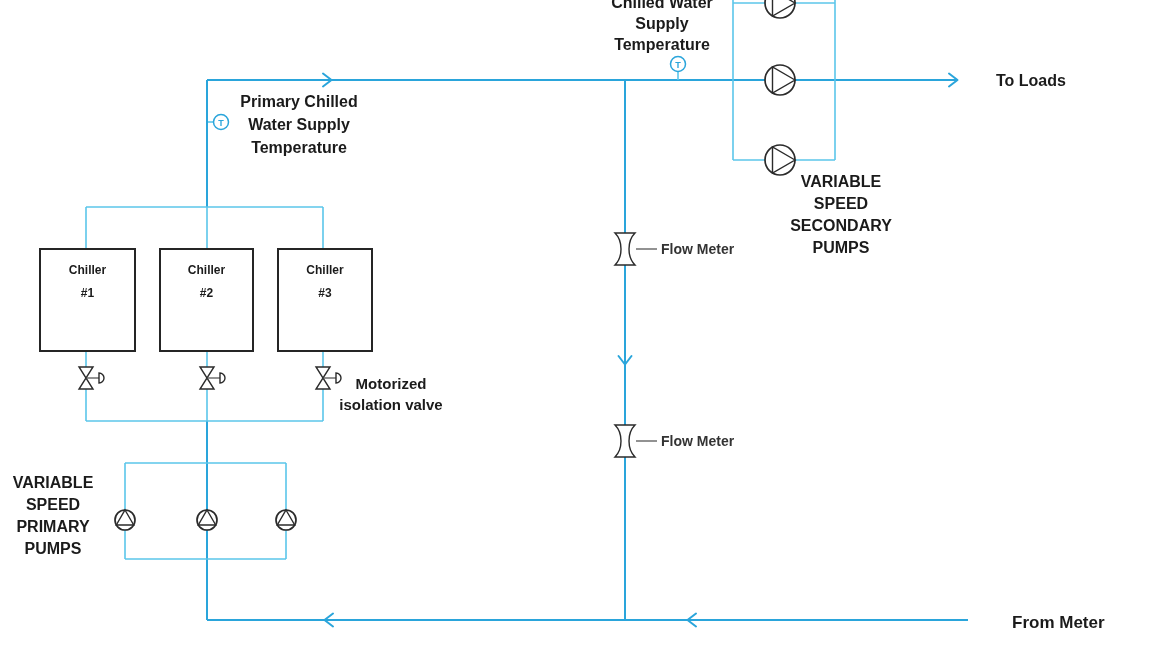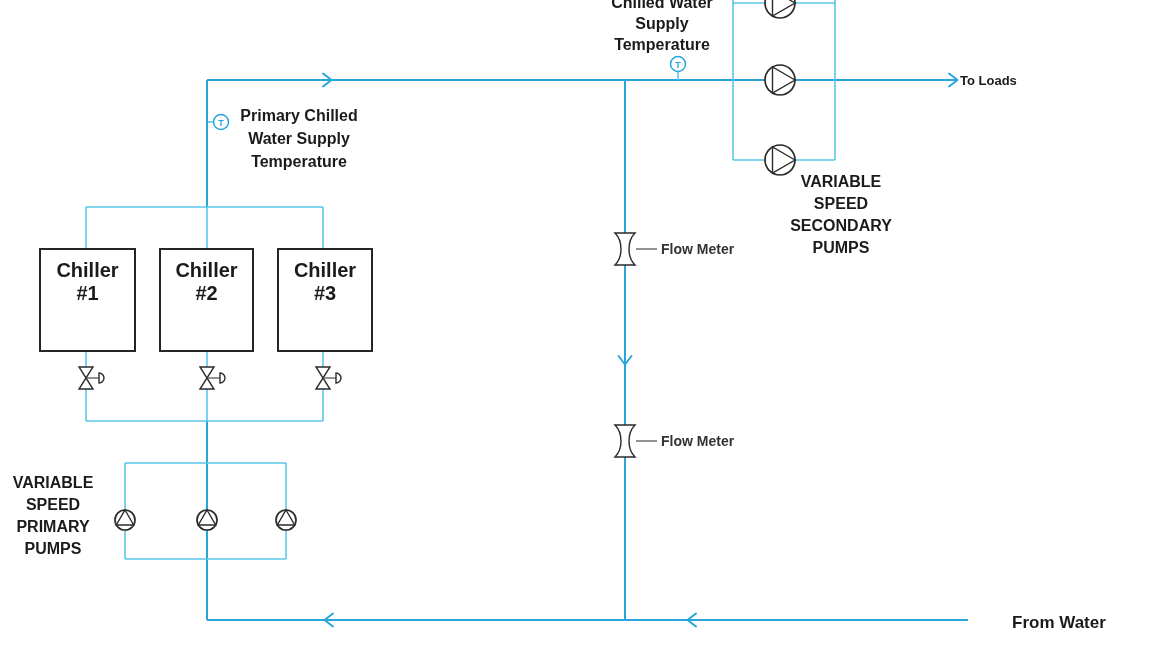--- a/index.html
+++ b/index.html
@@ -39,21 +39,21 @@
     border:2px solid #252525;
     box-sizing:border-box;
     display:flex;
     justify-content:center;
     align-items:flex-start;
     padding-top:9px;
   }
   .chiller .chiller-label{
     color:var(--text,#1B1B1B);
     font-weight:bold;
-    font-size:20px;
+    font-size:12px;
     line-height:23px;
     white-space:pre-line;
     text-align:center;
   }
 </style>
 </head>
 <body>
 
 <div class="canvas">
 
@@ -170,37 +170,39 @@
   </div>
   <div class="chiller" style="left:277px;top:248px;width:96px;height:104px;">
     <div class="chiller-label">Chiller
 #3</div>
   </div>
 
   <div class="lbl" style="left:662px;top:-8px;line-height:21px;">Chilled Water
 Supply
 Temperature</div>
 
-  <div class="lbl" style="left:299px;top:104px;line-height:23px;">Primary Chilled
+  <div class="lbl" style="left:299px;top:90px;line-height:23px;">Primary Chilled
 Water Supply
 Temperature</div>
 
-  <div class="lbl left" style="left:960px;top:70px;font-size:13px;">To Loads</div>
+  <div class="lbl left" style="left:996px;top:70px;font-size:16px;">To Loads</div>
 
   <div class="lbl" style="left:841px;top:171px;">VARIABLE
 SPEED
 SECONDARY
 PUMPS</div>
 
   <div class="lbl left plain" style="left:661px;top:241px;">Flow Meter</div>
 
 
+  <div class="lbl" style="left:391px;top:373px;font-size:15px;line-height:21px;">Motorized
+isolation valve</div>
 
   <div class="lbl left plain" style="left:661px;top:433px;">Flow Meter</div>
 
   <div class="lbl" style="left:53px;top:472px;">VARIABLE
 SPEED
 PRIMARY
 PUMPS</div>
 
-  <div class="lbl left" style="left:1012px;top:612px;font-size:17px;">From Water</div>
+  <div class="lbl left" style="left:1012px;top:612px;font-size:17px;">From Meter</div>
 
 </div>
 
 </body></html>

